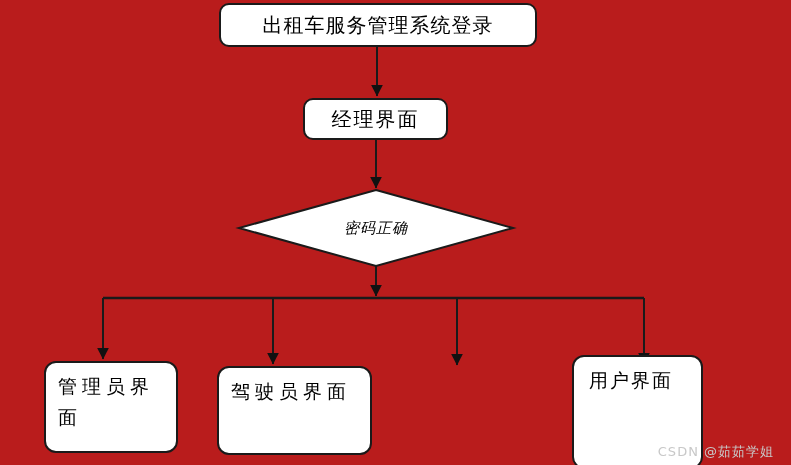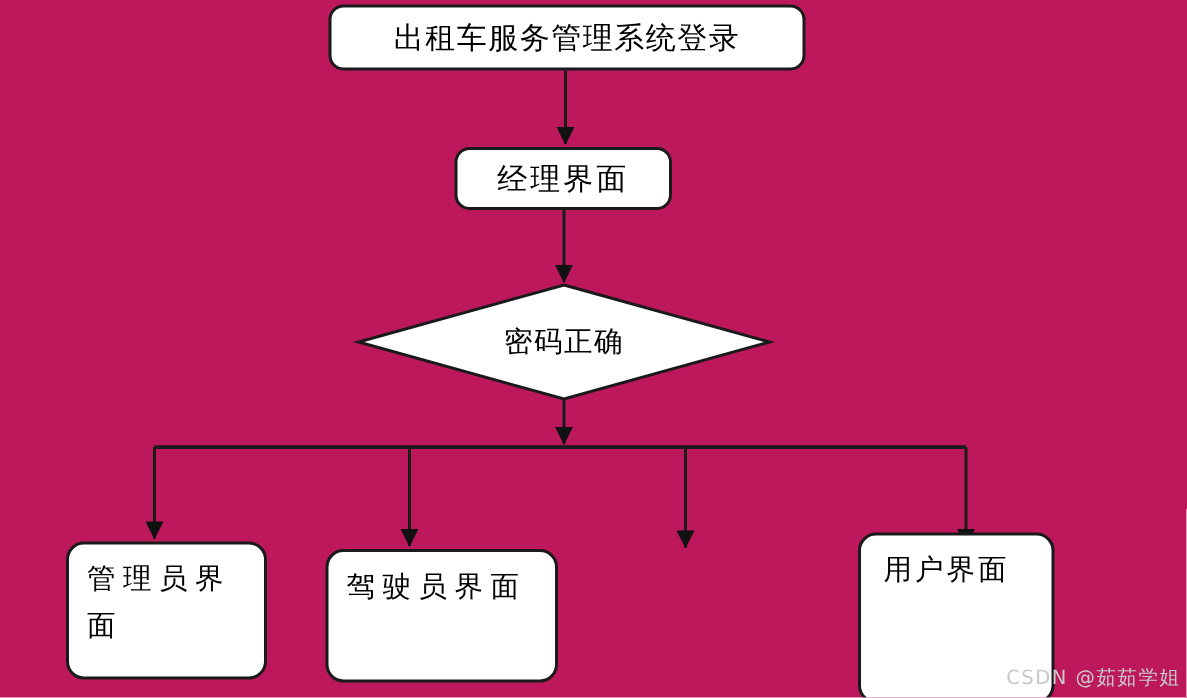--- a/index.html
+++ b/index.html
@@ -5,21 +5,21 @@
   html, body {
     margin: 0;
     padding: 0;
     background: #ffffff;
     font-family: "DejaVu Serif", "Liberation Serif", serif;
   }
   .canvas {
     position: relative;
     width: 791px;
     height: 465px;
-    background: #be185d;
+    background: #b91c1c;
     overflow: hidden;
   }
   .connectors {
     position: absolute;
     left: 0;
     top: 0;
     width: 791px;
     height: 465px;
   }
   .node {
@@ -49,43 +49,44 @@
     font-size: 20px;
     letter-spacing: 2px;
   }
   .decision-label {
     position: absolute;
     left: 239px; top: 190px;
     width: 274px; height: 76px;
     display: flex;
     align-items: center;
     justify-content: center;
-    font-size: 19px;
+    font-size: 15px;
     letter-spacing: 1px;
     color: #000000;
+    font-style: italic;
   }
   .branch {
     border-radius: 12px;
     font-size: 19px;
     line-height: 31px;
     padding: 8px 8px 0 12px;
   }
   .branch.spaced {
     letter-spacing: 5px;
   }
   .branch.tight {
     letter-spacing: 2px;
   }
   .branch-1 { left: 44px;  top: 361px; width: 134px; height: 92px; }
   .branch-2 { left: 217px; top: 366px; width: 155px; height: 89px; }
   .branch-3 { left: 388px; top: 367px; width: 131px; height: 88px; }
   .branch-4 { left: 572px; top: 355px; width: 131px; height: 114px; padding-left: 15px; }
   .watermark {
     position: absolute;
-    right: 4px;
+    right: 17px;
     bottom: 4px;
     font-size: 13px;
     letter-spacing: 1px;
     color: #c8c8c8;
     font-family: "DejaVu Sans", "Liberation Sans", sans-serif;
   }
 </style>
 </head>
 <body>
 

